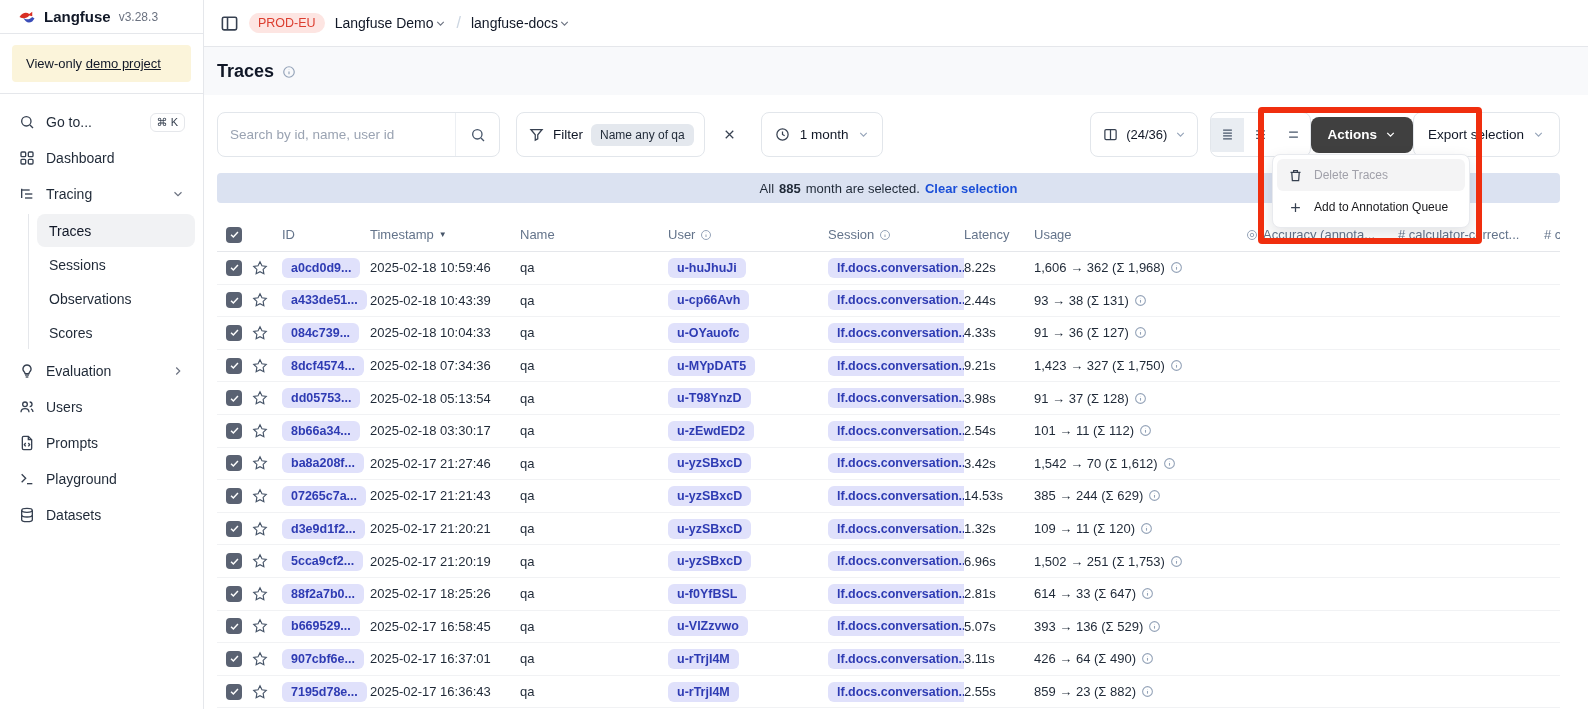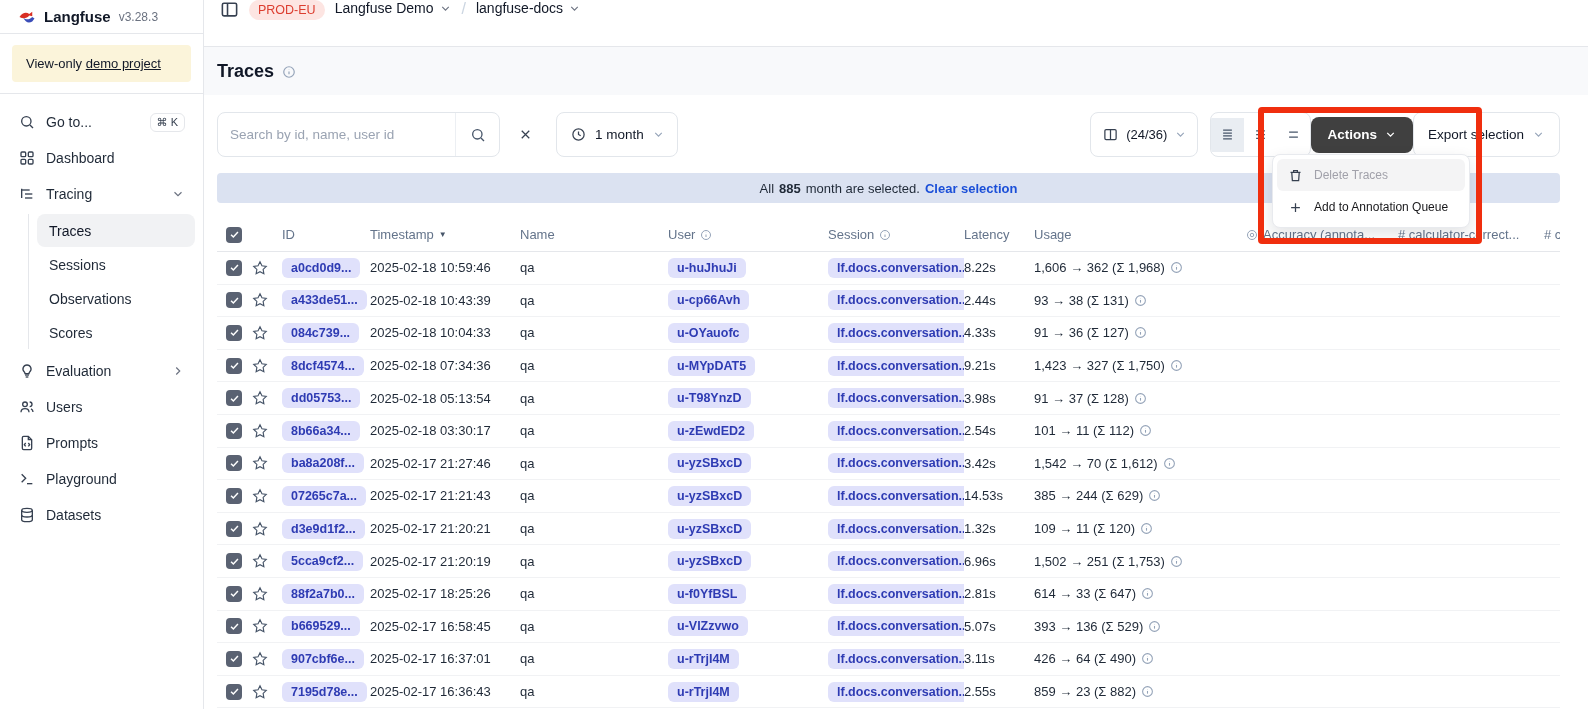--- a/index.html
+++ b/index.html
@@ -19,23 +19,23 @@
   .nav-item { height:36px; display:flex; align-items:center; gap:10px; padding:0 10px; font-size:14px; color:#1f2937; border-radius:8px; cursor:pointer; }
   .nav-item .chev { margin-left:auto; color:#6b7280; }
   .kbd { margin-left:auto; border:1px solid #e5e7eb; border-radius:6px; font-size:11px; color:#374151; padding:2px 6px; background:#fff; }
   .icn { width:18px; height:18px; flex:0 0 18px; color:#374151; display:inline-flex; align-items:center; justify-content:center; }
   .subnav { margin:2px 0 4px 20px; border-left:1px solid #e5e7eb; padding-left:8px; display:flex; flex-direction:column; gap:1px; }
   .subnav-item { height:33px; display:flex; align-items:center; padding:0 12px; font-size:14px; color:#1f2937; border-radius:8px; cursor:pointer; }
   .subnav-item.active { background:#f1f2f4; font-weight:500; color:#111827; }
 
   
   .main { flex:1; display:flex; flex-direction:column; min-width:0; }
-  .topbar { height:47px; border-bottom:1px solid #e5e7eb; display:flex; align-items:flex-start; gap:10px; padding:0 16px; background:#fff; }
+  .topbar { height:47px; border-bottom:1px solid #e5e7eb; display:flex; align-items:center; gap:10px; padding:0 16px; background:#fff; }
   .env-badge { background:#fde5e2; color:#dc3d2f; font-size:12.5px; padding:3px 9px; border-radius:999px; }
-  .crumb { font-size:14px; color:#111827; display:flex; align-items:center; gap:5px; cursor:pointer; }
+  .crumb { font-size:14px; color:#111827; display:flex; align-items:center; cursor:pointer; }
   .crumb .chev { color:#6b7280; }
   .slash { color:#cbd5e1; font-size:16px; }
 
   .title-band { background:#f8f9fb; padding:14px 16px 13px 13px; }
   .page-title { font-size:18px; font-weight:700; color:#111827; display:flex; align-items:center; gap:8px; }
 
   .content { background:#fff; padding:17px 28px 0 13px; flex:1; position:relative; }
   .toolbar { display:flex; align-items:center; }
   .btnish { height:45px; border:1px solid #e2e6eb; border-radius:8px; background:#fff; display:flex; align-items:center; font-size:13.5px; color:#111827; }
   .search-box { width:283px; }
@@ -266,20 +266,29 @@
         <div class="btnish search-box">
           <input type="text" placeholder="Search by id, name, user id" style="">
           <span class="search-seg">
             <svg width="16" height="16" viewBox="0 0 24 24" fill="none" stroke="currentColor" stroke-width="2">
                 <circle cx="11" cy="11" r="7"></circle>
                 <line x1="21" y1="21" x2="16.5" y2="16.5"></line>
               </svg>
           </span>
         </div>
 
+        <div class="btnish filter-btn">
+          <span class="icn">
+            <svg width="15" height="15" viewBox="0 0 24 24" fill="none" stroke="#374151" stroke-width="2">
+                <path d="M3 4h18l-7 8.5V19l-4 2v-8.5z"></path>
+              </svg>
+          </span>
+          <span>Filter</span>
+          <span class="filter-chip">Name any of qa</span>
+        </div>
 
         <span class="xbtn">
           <svg width="15" height="15" viewBox="0 0 24 24" fill="none" stroke="currentColor" stroke-width="2">
               <path d="M6 6l12 12M18 6L6 18"></path>
             </svg>
         </span>
 
         <div class="btnish time-btn">
           <span class="icn">
             <svg width="15" height="15" viewBox="0 0 24 24" fill="none" stroke="#374151" stroke-width="2">

